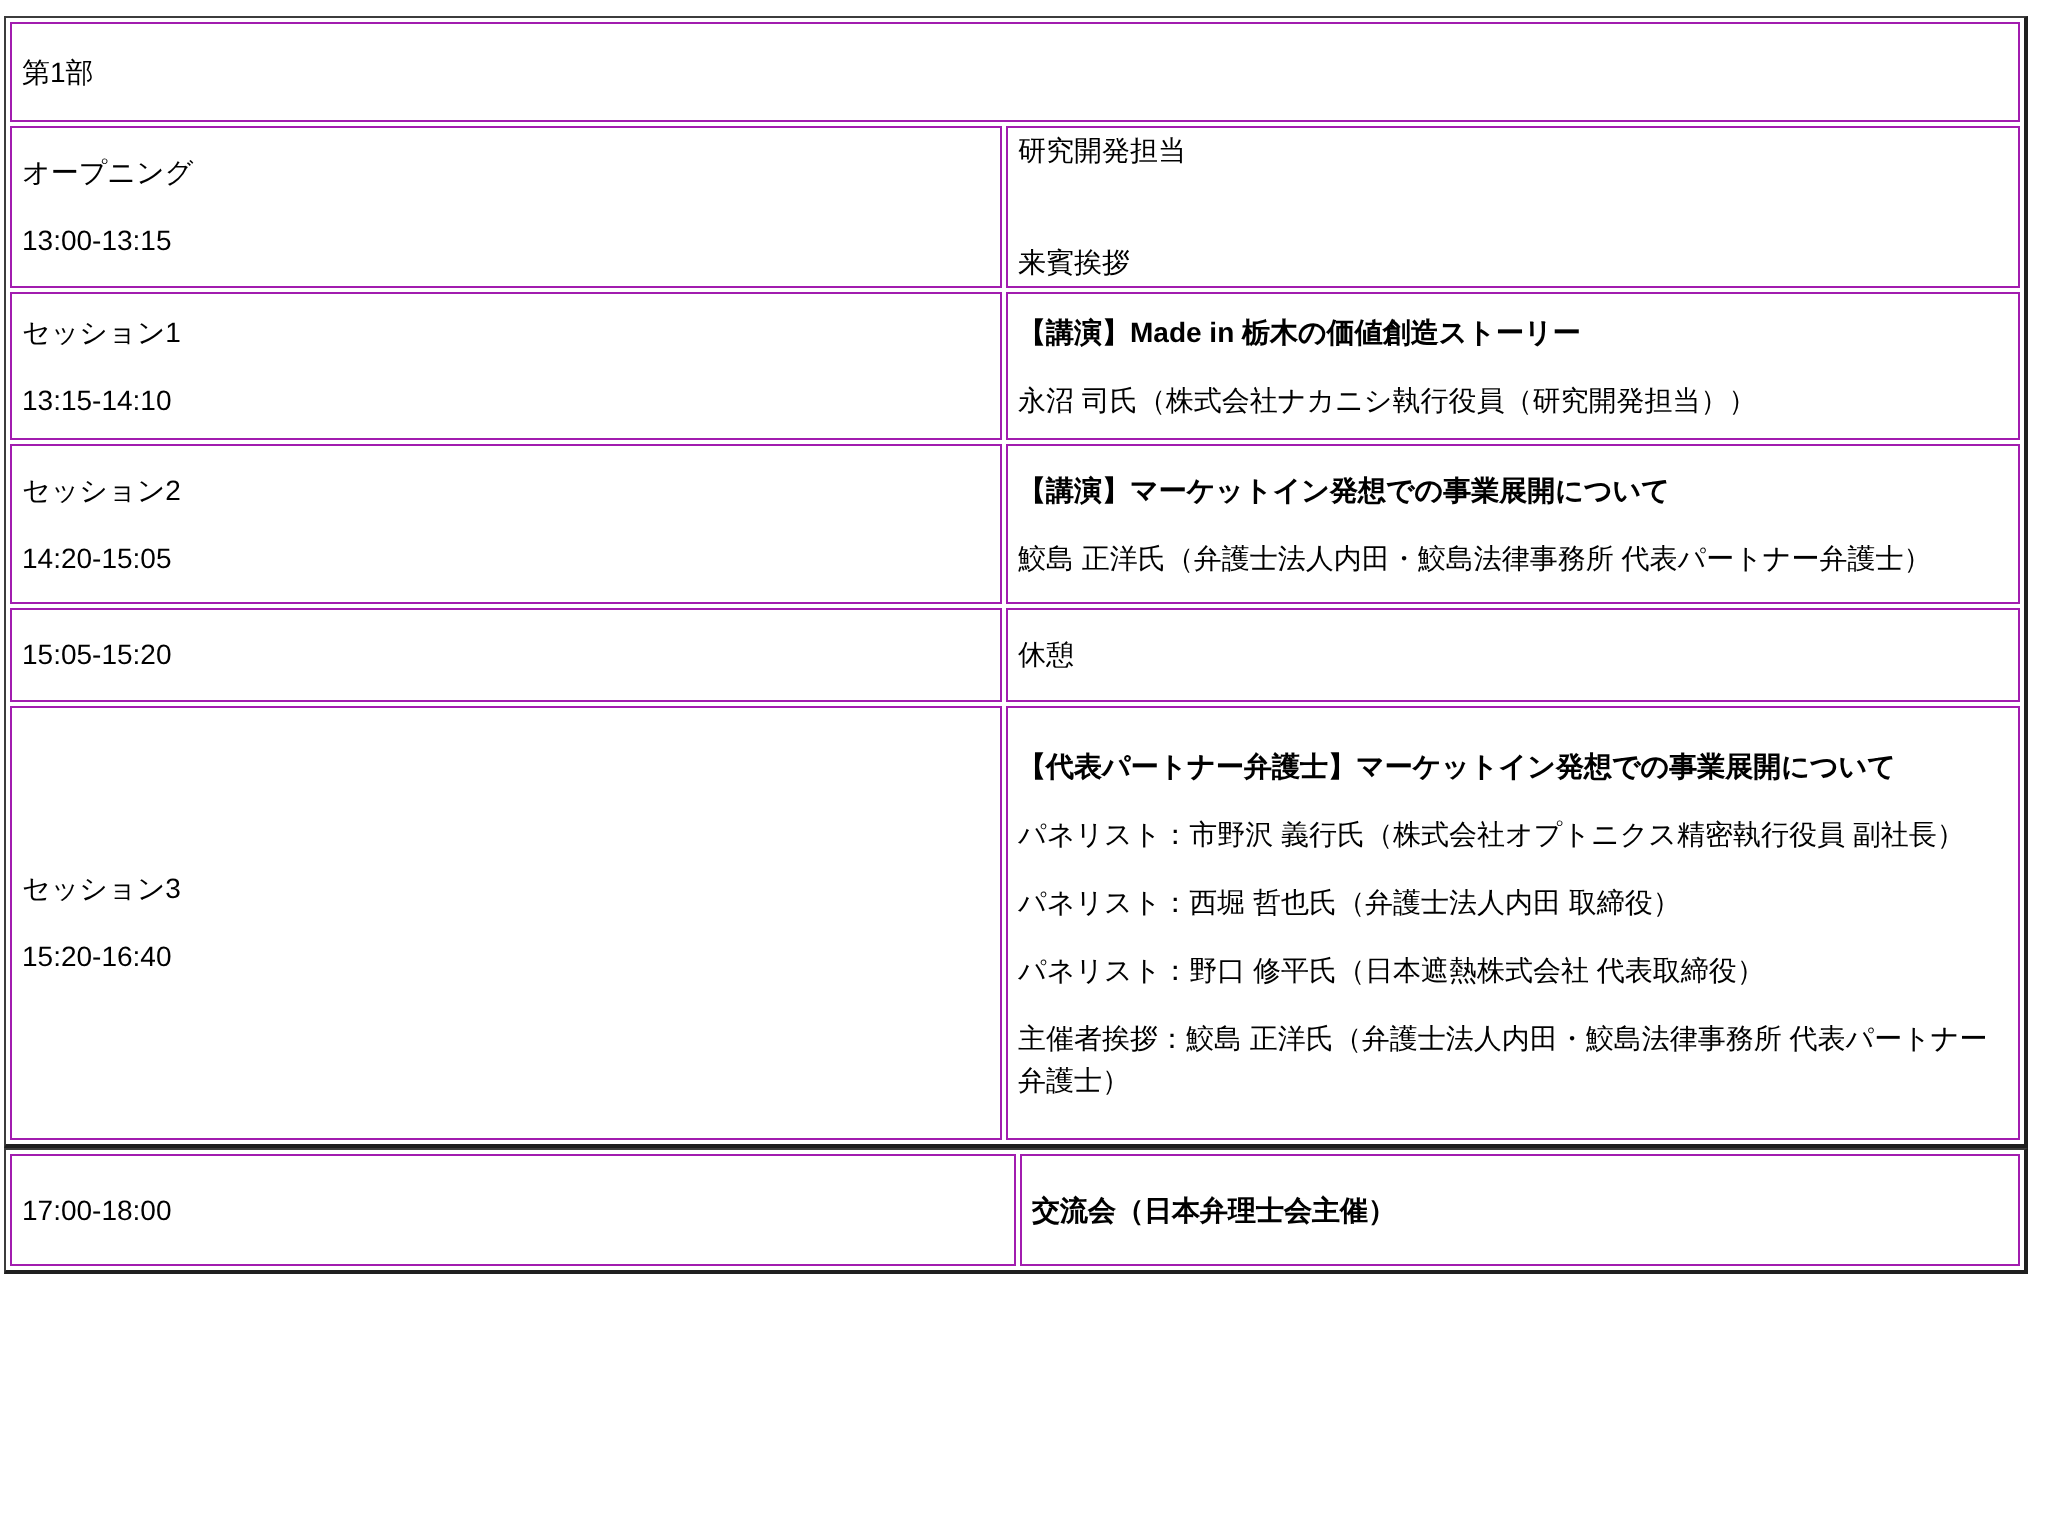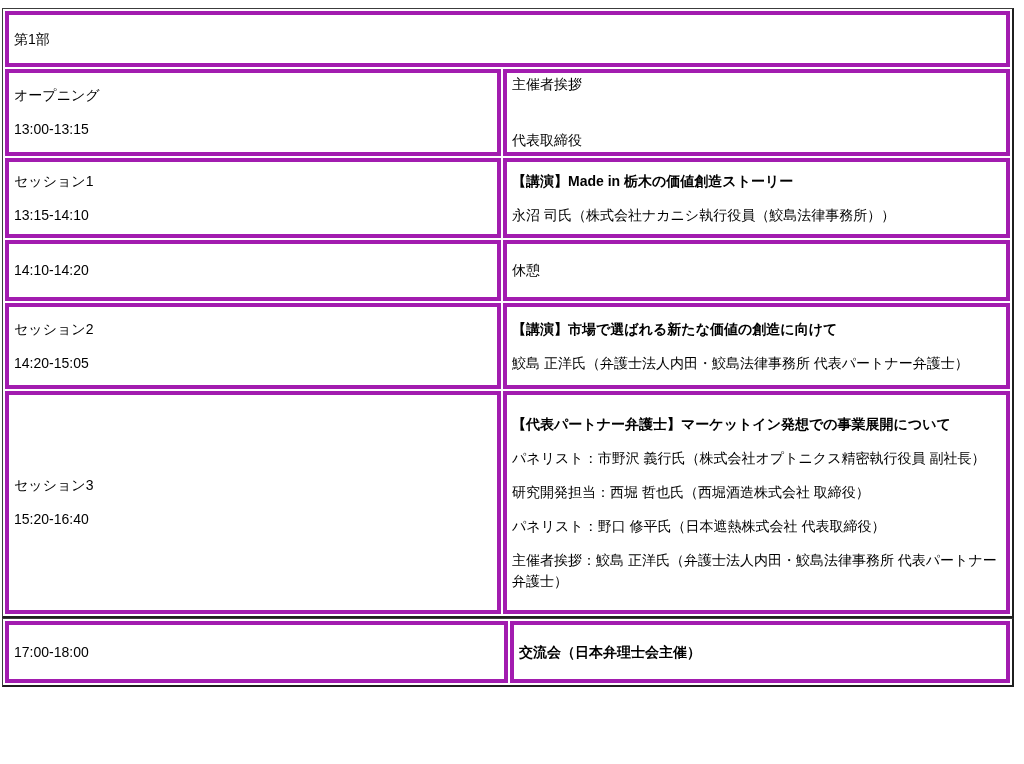--- a/index.html
+++ b/index.html
@@ -16,21 +16,21 @@
     border-spacing: 2px;
     table-layout: fixed;
     width: 1012px;
     background: #ffffff;
     border-top: 1px solid #3c3c3c;
     border-left: 1px solid #3c3c3c;
     border-right: 2px solid #1f1f1f;
     border-bottom: 2px solid #1f1f1f;
   }
   td {
-    border: 4px solid #a21caf;
+    border: 1px solid #a21caf;
     vertical-align: middle;
     padding: 1px 5px;
     overflow: hidden;
     word-break: break-all;
   }
   p {
     margin: 0;
     line-height: 21px;
   }
   p + p { margin-top: 13px; }
@@ -57,61 +57,61 @@
     <td colspan="2">
       <p>第1部</p>
     </td>
   </tr>
   <tr class="h76">
     <td>
       <p>オープニング</p>
       <p>13:00-13:15</p>
     </td>
     <td class="gap-wide">
-      <p>主催者挨拶</p>
-      <p>代表取締役</p>
+      <p>研究開発担当</p>
+      <p>来賓挨拶</p>
     </td>
   </tr>
   <tr class="h70">
     <td>
       <p>セッション1</p>
       <p>13:15-14:10</p>
     </td>
     <td>
       <p class="em">【講演】Made in 栃木の価値創造ストーリー</p>
-      <p>永沼 司氏（株式会社ナカニシ執行役員（鮫島法律事務所））</p>
-    </td>
-  </tr>
-  <tr class="h51">
-    <td>
-      <p>14:10-14:20</p>
-    </td>
-    <td>
-      <p>休憩</p>
+      <p>永沼 司氏（株式会社ナカニシ執行役員（研究開発担当））</p>
     </td>
   </tr>
   <tr class="h76">
     <td>
       <p>セッション2</p>
       <p>14:20-15:05</p>
     </td>
     <td>
-      <p class="em">【講演】市場で選ばれる新たな価値の創造に向けて</p>
+      <p class="em">【講演】マーケットイン発想での事業展開について</p>
       <p>鮫島 正洋氏（弁護士法人内田・鮫島法律事務所 代表パートナー弁護士）</p>
+    </td>
+  </tr>
+  <tr class="h43">
+    <td>
+      <p>15:05-15:20</p>
+    </td>
+    <td>
+      <p>休憩</p>
     </td>
   </tr>
   <tr class="h213">
     <td>
       <p>セッション3</p>
       <p>15:20-16:40</p>
     </td>
     <td>
       <p class="em">【代表パートナー弁護士】マーケットイン発想での事業展開について</p>
       <p>パネリスト：市野沢 義行氏（株式会社オプトニクス精密執行役員 副社長）</p>
-      <p>研究開発担当：西堀 哲也氏（西堀酒造株式会社 取締役）</p>
+      <p>パネリスト：西堀 哲也氏（弁護士法人内田 取締役）</p>
       <p>パネリスト：野口 修平氏（日本遮熱株式会社 代表取締役）</p>
       <p>主催者挨拶：鮫島 正洋氏（弁護士法人内田・鮫島法律事務所 代表パートナー弁護士）</p>
     </td>
   </tr>
 </tbody>
   </table>
 
 <table class="sched">
   <colgroup>
     <col style="width:503px">

